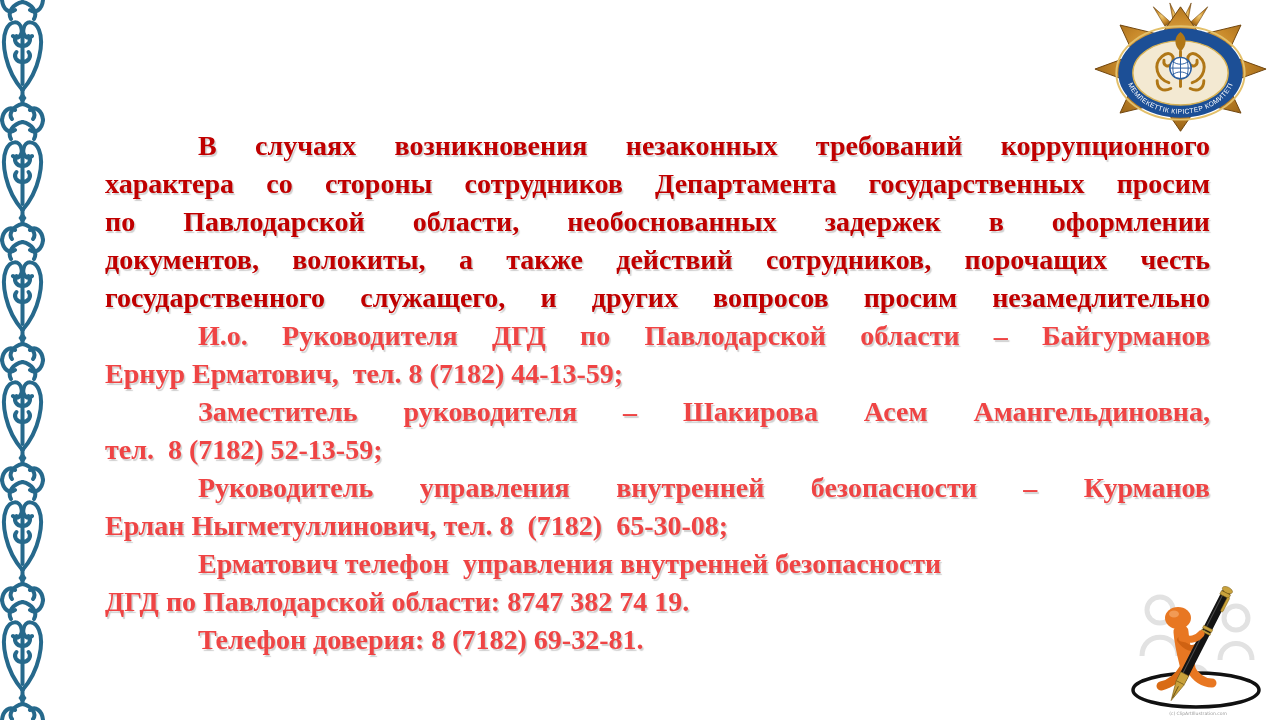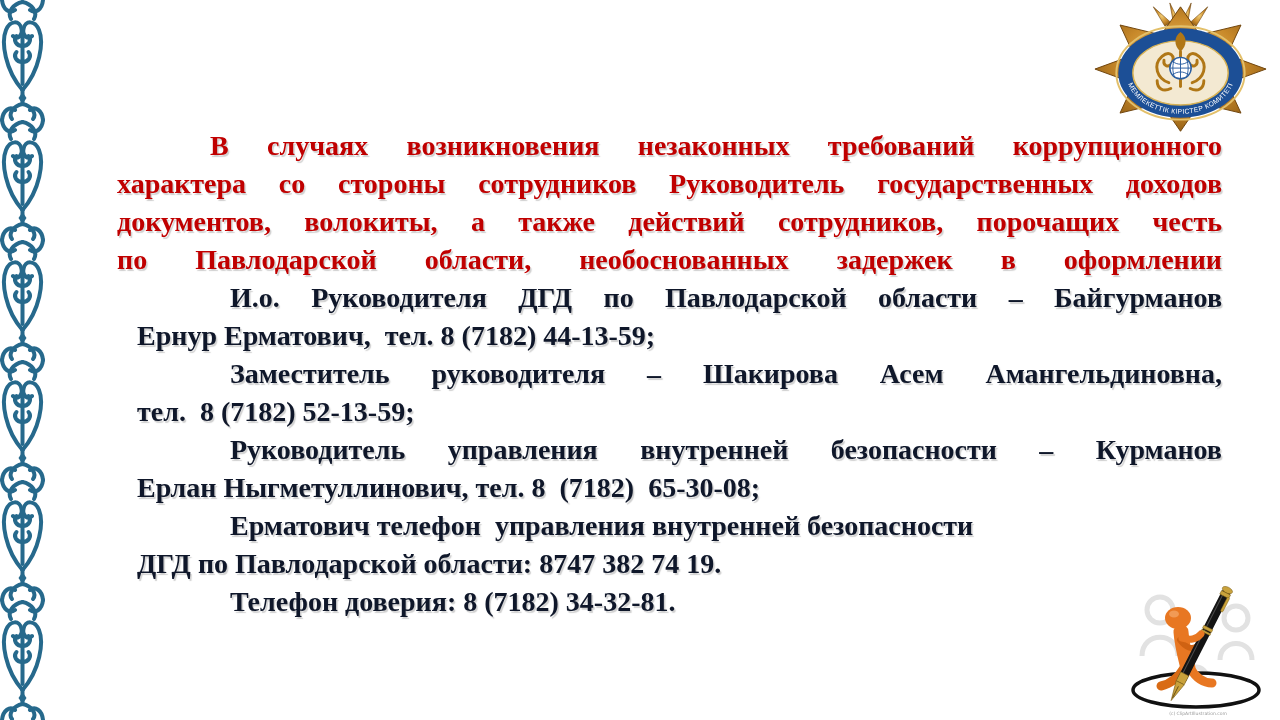--- a/index.html
+++ b/index.html
@@ -3,27 +3,27 @@
 <meta charset="utf-8">
 <style>
   html,body { margin:0; padding:0; background:#888; }
   #slide {
     position:relative; width:1280px; height:720px; background:#ffffff;
     overflow:hidden; font-family:"Liberation Serif","DejaVu Serif",serif;
   }
   .ornament-band { position:absolute; left:0; top:0; width:45px; height:720px; }
   .emblem { position:absolute; top:2px; right:12px; width:175px; height:138px; }
   .clipart { position:absolute; right:6px; bottom:2px; width:150px; height:136px; }
-  .textblock { position:absolute; left:117px; top:127px; width:1105px; }
+  .textblock { position:absolute; left:105px; top:127px; width:1105px; }
   .ln {
     font-weight:bold; font-size:28px; line-height:38px; height:38px;
     text-shadow:1.5px 1.5px 1px rgba(120,120,120,0.35);
   }
   .red  { color:#c00000; }
-  .navy { color:#0f172a;margin-left:20px; }
+  .navy { color:#ef4444; }
   .ind  { text-indent:93px; }
   .just { text-align:justify; text-align-last:justify; }
   .pre  { white-space:pre; text-align:left; }
 </style>
 </head>
 <body>
 
 <div id="slide">
 
   <svg class="ornament-band" viewBox="0 0 45 720" preserveAspectRatio="none" aria-hidden="true">
@@ -97,32 +97,33 @@
         <path d="M90,56 V78"></path>
       <path d="M82,60 C 86,64 94,64 98,60"></path>
         <path d="M82,74 C 86,70 94,70 98,74"></path>
       <path d="M84,57.5 C 81.5,63 81.5,71 84,76.5"></path>
         <path d="M96,57.5 C 98.5,63 98.5,71 96,76.5"></path>
     </g>
   </svg>
 
   <div class="textblock">
     <div class="ln red ind just">В случаях возникновения незаконных требований коррупционного</div>
-    <div class="ln red just">характера со стороны сотрудников Руководитель государственных доходов</div>
+    <div class="ln red just">характера со стороны сотрудников Департамента государственных просим</div>
+    <div class="ln red just">по Павлодарской области, необоснованных задержек в оформлении</div>
     <div class="ln red just">документов, волокиты, а также действий сотрудников, порочащих честь</div>
-    <div class="ln red just">по Павлодарской области, необоснованных задержек в оформлении</div>
+    <div class="ln red just">государственного служащего, и других вопросов просим незамедлительно</div>
     <div class="ln navy ind just">И.о. Руководителя ДГД по Павлодарской области – Байгурманов</div>
     <div class="ln navy pre">Ернур Ерматович,  тел. 8 (7182) 44-13-59;</div>
     <div class="ln navy ind just">Заместитель руководителя – Шакирова Асем Амангельдиновна,</div>
     <div class="ln navy pre">тел.  8 (7182) 52-13-59;</div>
     <div class="ln navy ind just">Руководитель управления внутренней безопасности – Курманов</div>
     <div class="ln navy pre">Ерлан Ныгметуллинович, тел. 8  (7182)  65-30-08;</div>
     <div class="ln navy ind pre">Ерматович телефон  управления внутренней безопасности</div>
     <div class="ln navy pre">ДГД по Павлодарской области: 8747 382 74 19.</div>
-    <div class="ln navy ind pre">Телефон доверия: 8 (7182) 34-32-81.</div>
+    <div class="ln navy ind pre">Телефон доверия: 8 (7182) 69-32-81.</div>
   </div>
 
   <svg class="clipart" viewBox="0 0 150 136" aria-hidden="true">
 
     <g stroke="#e2e2e2" stroke-width="5" fill="none">
       <circle cx="36" cy="28" r="13"></circle>
       <path d="M18,74 C 18,49 54,49 54,74"></path>
       <circle cx="112" cy="36" r="12"></circle>
       <path d="M96,78 C 96,56 128,56 128,78"></path>
       <circle cx="72" cy="96" r="11"></circle>

